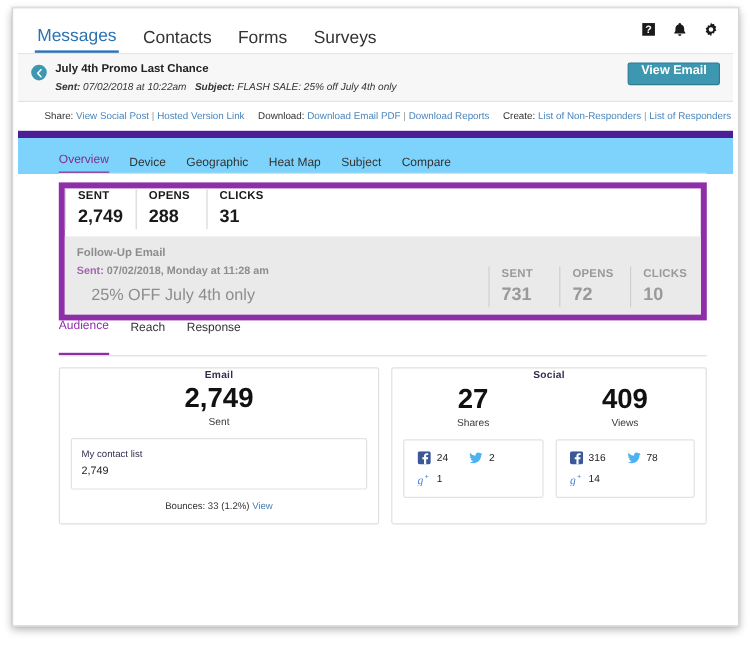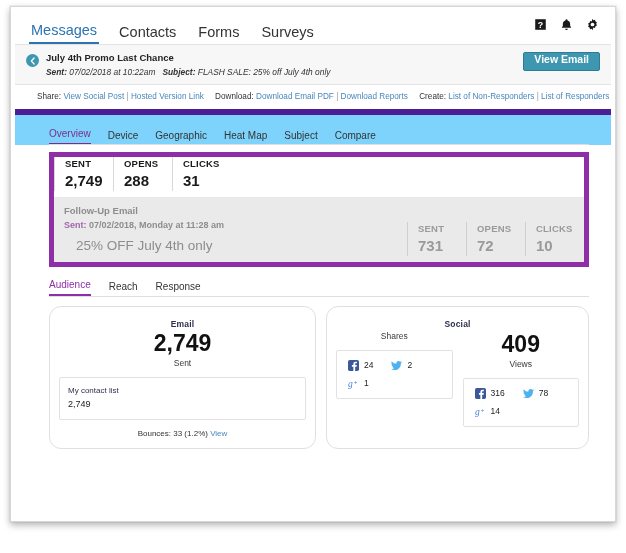--- a/index.html
+++ b/index.html
@@ -210,31 +210,31 @@
   .email-row.dim .stat .lab { color: #9a9a9a; }
   .email-row.dim .stat .val { color: #9a9a9a; }
 
   
   #bottomtabs {
     position: relative;
     margin: 9px 22px 0 34px;
     height: 21px;
   }
   .btab-row { display: flex; gap: 18px; align-items: flex-end; height: 20px; }
-  .btab { font-size: 10px; color: #333333; padding-bottom: 4px; cursor: pointer; line-height: 1; }
+  .btab { font-size: 10px; color: #333333; padding-bottom: 17px; cursor: pointer; line-height: 1; }
   .btab.active { color: #8e2fa8; border-bottom: 2px solid #8e2fa8; }
   #btabline { position: absolute; left: 0; right: 0; bottom: 0; height: 1px; background: #dedede; }
 
   
   #cards { display: flex; gap: 10px; margin: 9px 22px 0 34px; }
   .card {
     border: 1px solid #e0e0e0;
     background: #ffffff;
-    border-radius: 12px;
-    padding: 12px 9px 10px 9px;
+    border-radius: 2px;
+    padding: 0 9px 10px 9px;
   }
   #card-email { width: 267px; }
   #card-social { flex: 1; }
 
   .card-head {
     text-align: center;
     font-size: 8.5px;
     font-weight: bold;
     color: #2f2f4f;
     letter-spacing: .2px;
@@ -438,20 +438,21 @@
         <span>Bounces:  33 (1.2%)</span>
         <a>View</a>
       </div>
     </div>
 
     <div class="card" id="card-social">
       <div class="card-head">Social</div>
       <div class="social-cols">
 
         <div class="social-col">
+          <div class="big-num">27</div>
           <div class="sub-lab">Shares</div>
           <div class="social-box">
             <div class="srow">
               <div class="sitem">
                 <span>
                   <svg class="sico" viewBox="0 0 16 16" aria-hidden="true">
                     <rect x="0" y="0" width="16" height="16" rx="2.5" fill="#3b5998"></rect>
                     <path d="M10.4 16V9.8h2.1l.3-2.4h-2.4V5.9c0-.7.2-1.2 1.2-1.2h1.3V2.6c-.2 0-1-.1-1.9-.1-1.9 0-3.2 1.1-3.2 3.2v1.7H5.7v2.4h2.1V16z" fill="#ffffff"></path>
                   </svg>
                 </span>

